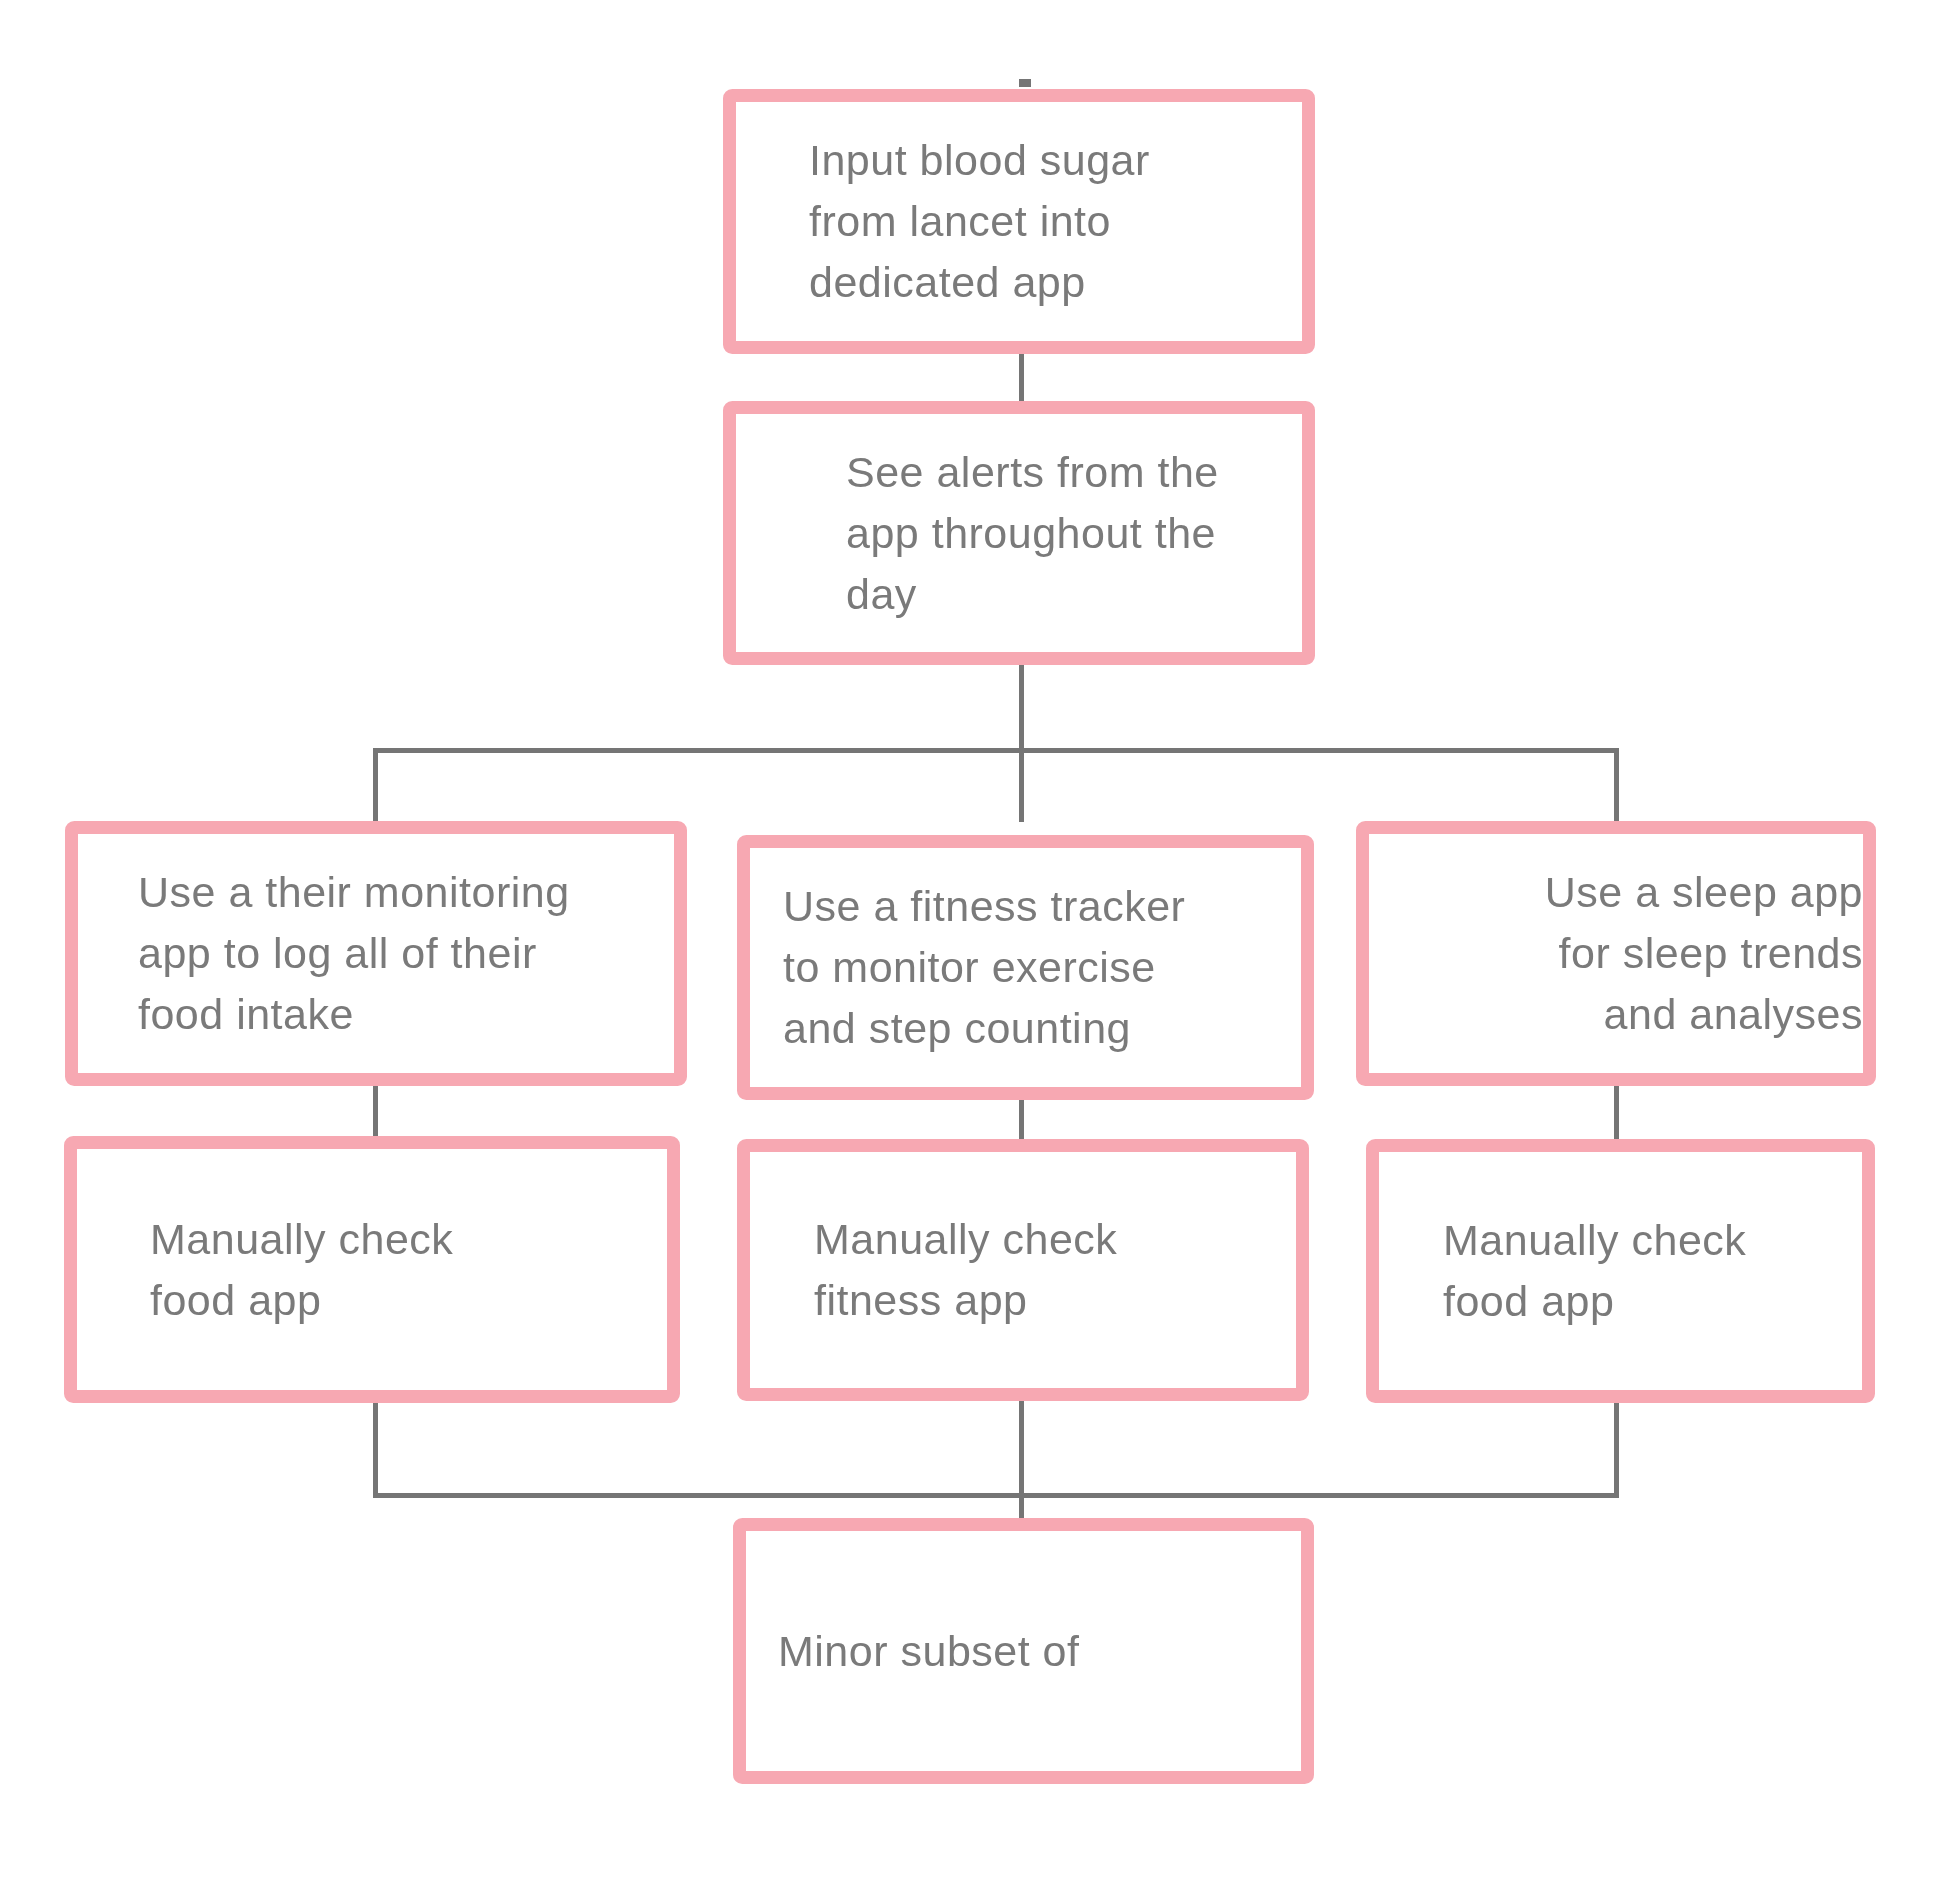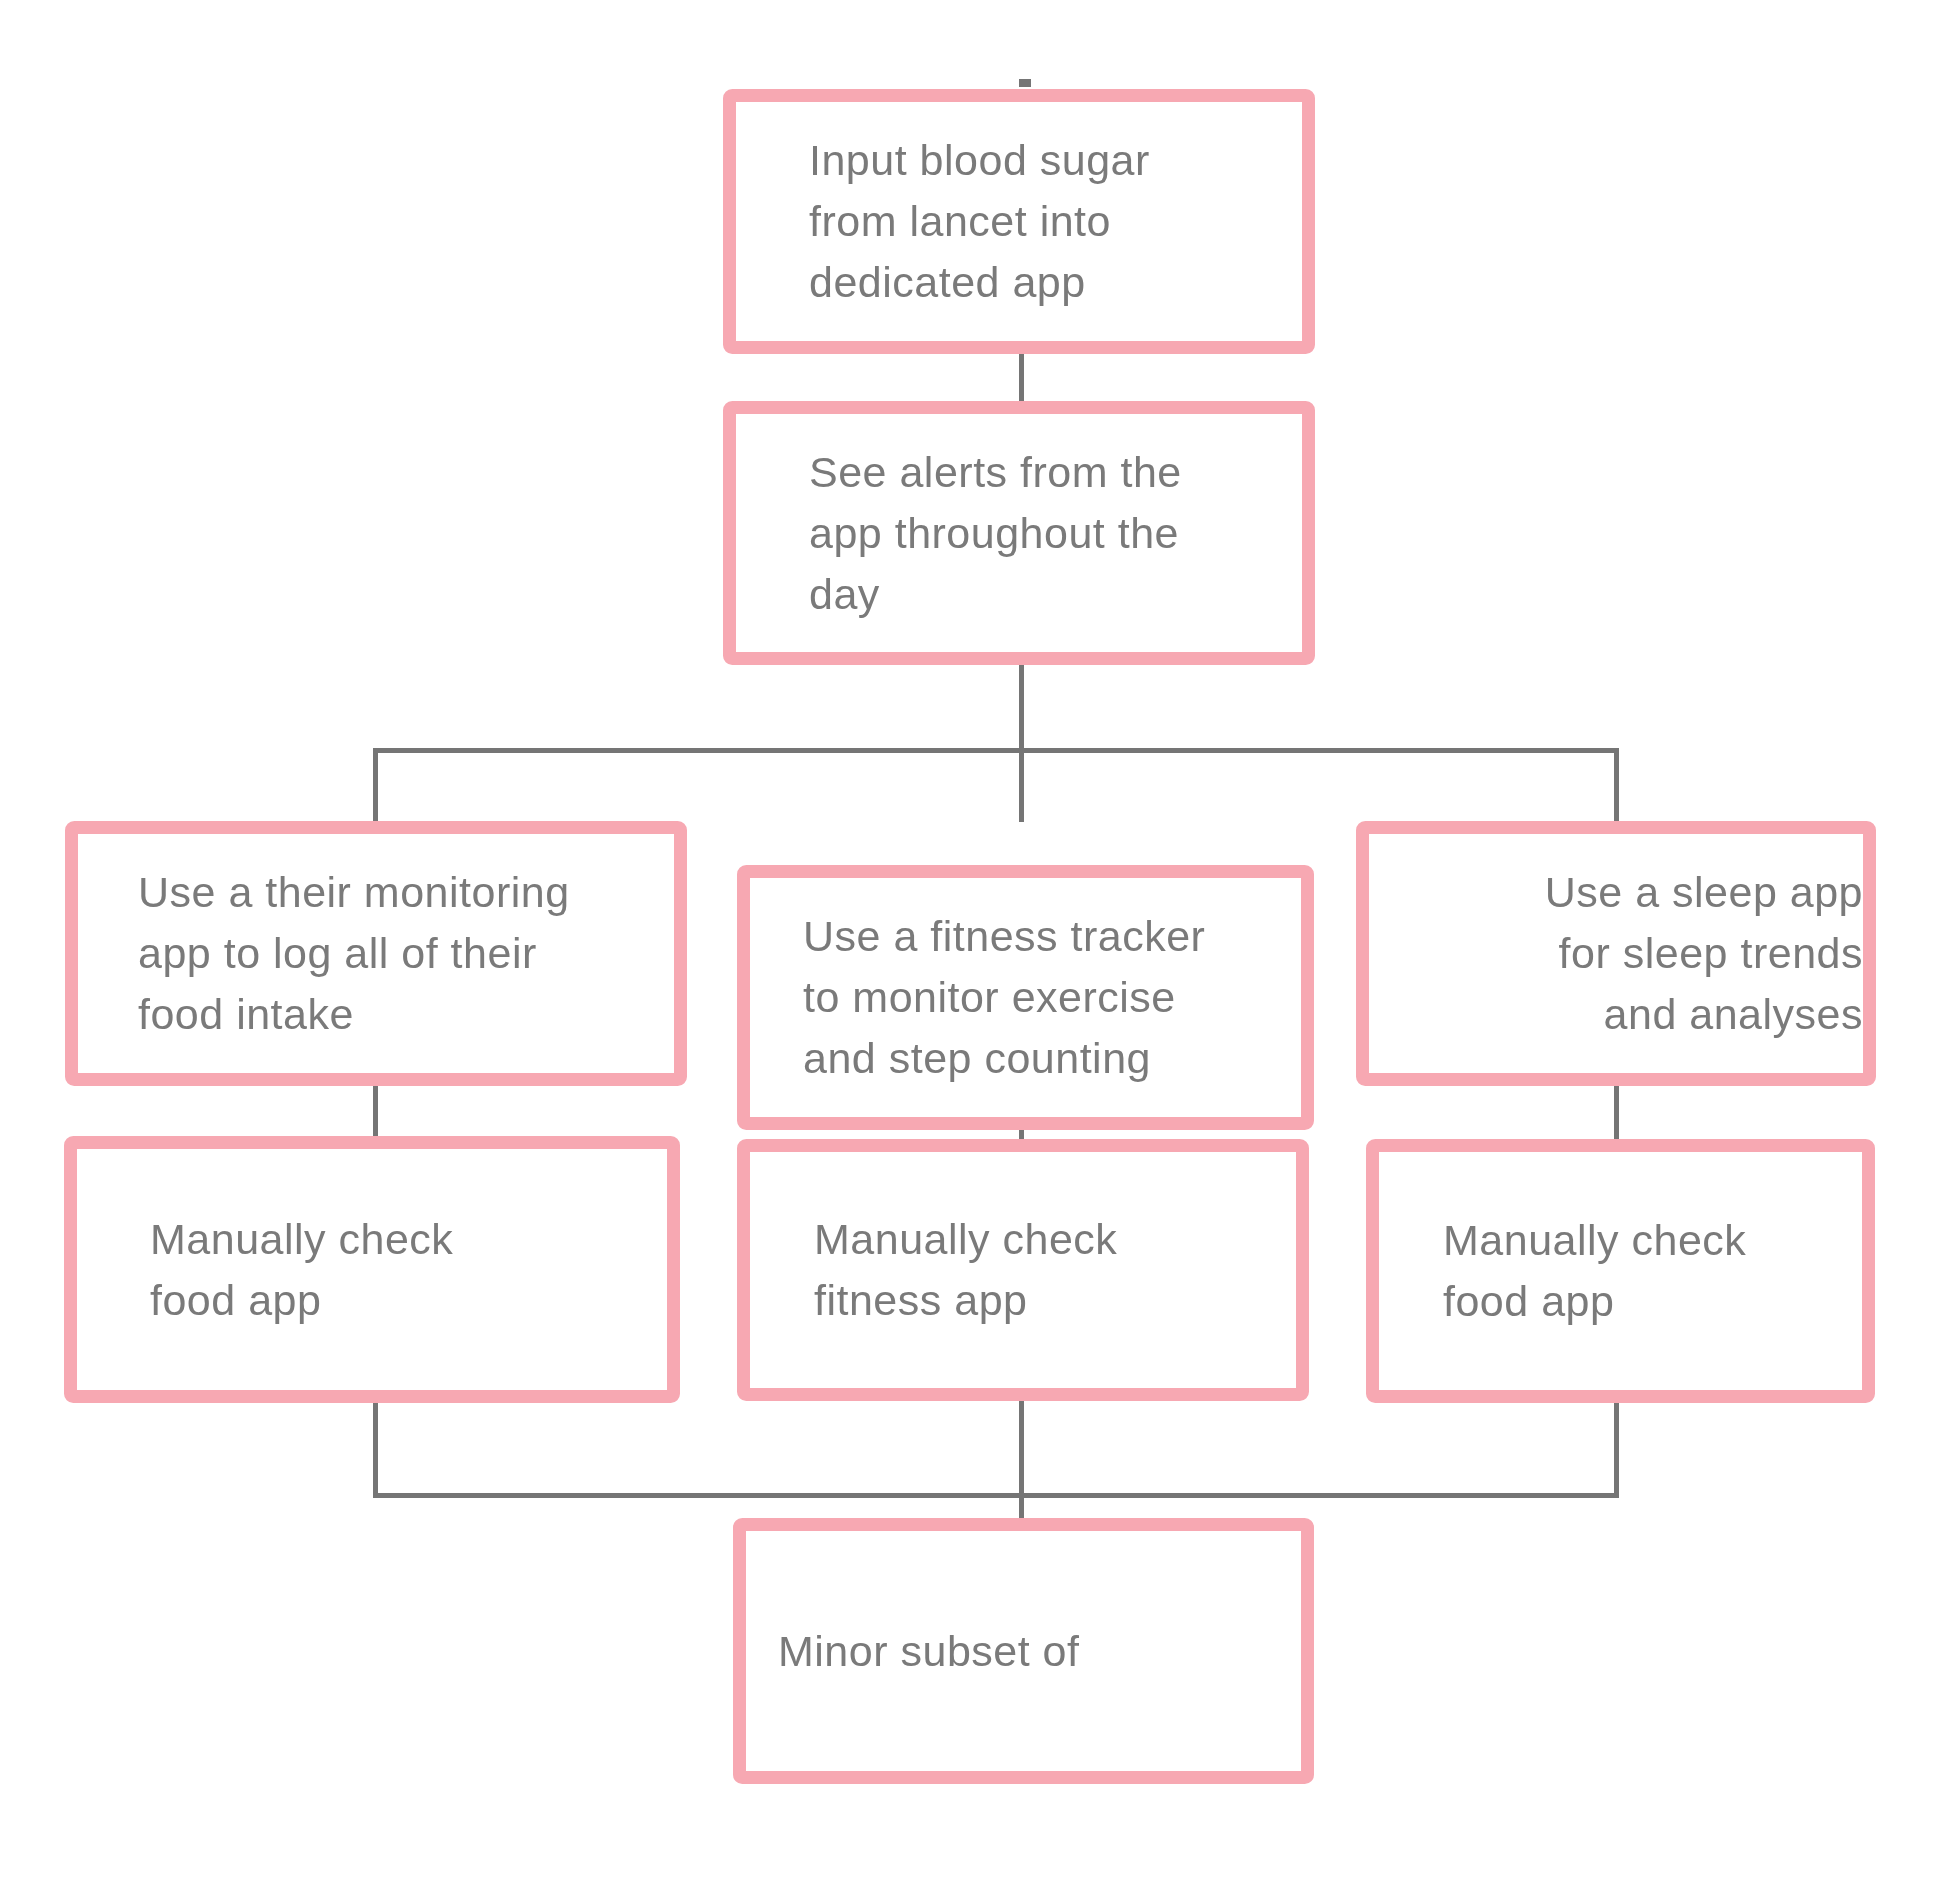--- a/index.html
+++ b/index.html
@@ -34,23 +34,23 @@
     line-height:61px;
     white-space:nowrap;
     letter-spacing:0.5px;
   }
   .conn{
     position:absolute;
     background:var(--connector);
   }
   
   .n1{left:723px; top:69px;   width:592px; height:265px; padding-left:73px;}
-  .n2{left:723px; top:381px;  width:592px; height:264px; padding-left:73px;}
+  .n2{left:723px; top:381px;  width:592px; height:264px; padding-left:110px;}
   .n3{left:65px;  top:801px;  width:622px; height:265px; padding-left:60px;}
-  .n4{left:737px; top:845px;  width:577px; height:265px; padding-left:53px;}
+  .n4{left:737px; top:815px;  width:577px; height:265px; padding-left:33px;}
   .n5{left:1356px;top:801px;  width:520px; height:265px; padding-left:42px;align-items:flex-end;}
   .n6{left:64px;  top:1116px; width:616px; height:267px; padding-left:73px;}
   .n7{left:737px; top:1119px; width:572px; height:262px; padding-left:64px;}
   .n8{left:1366px;top:1119px; width:509px; height:264px; padding-left:64px;}
   .n9{left:733px; top:1498px; width:581px; height:266px; padding-left:32px;}
   
   .stub-top    {left:1019px; top:59px;   width:12px;  height:8.3px;}
   .v-input-alerts{left:1019px; top:332px; width:4.6px;  height:51px;}
   .v-alerts-down {left:1019px; top:643px; width:4.6px;  height:87px;}
   .h-branch    {left:373px;  top:728px;  width:1246px;height:4.6px;}

